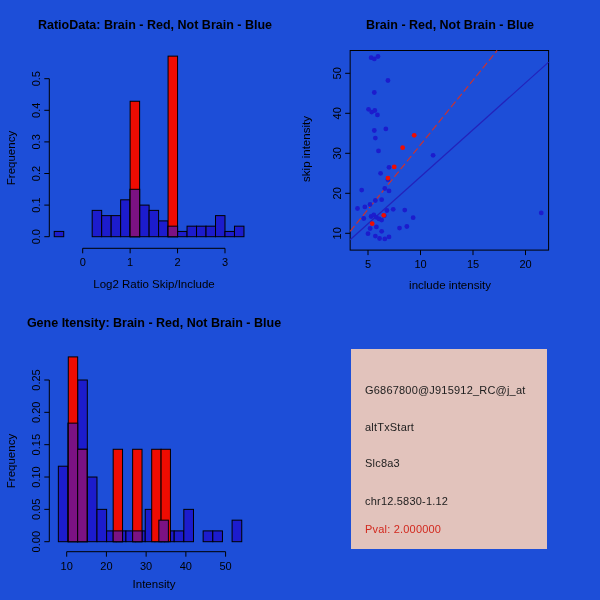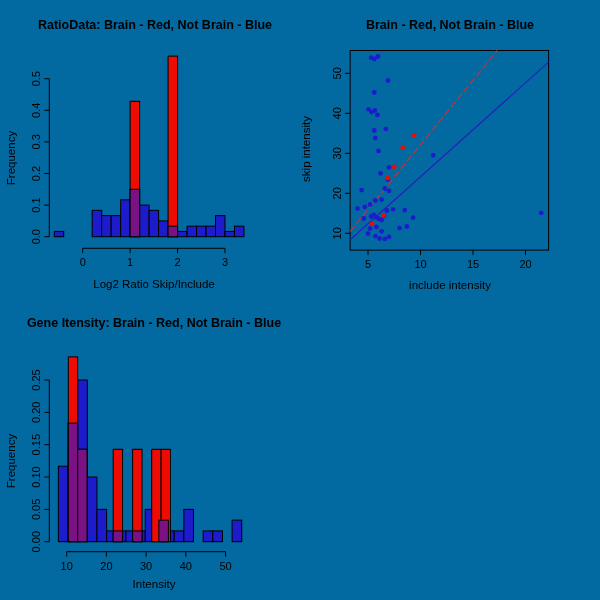--- a/index.html
+++ b/index.html
@@ -1,16 +1,16 @@
 <!DOCTYPE html>
 <html><head>
 <meta charset="utf-8">
 <style>
   html,body{margin:0;padding:0;background:#fff;}
-  #canvas{position:relative;width:600px;height:600px;background:#0369a1;overflow:hidden;
+  #canvas{position:relative;width:600px;height:600px;background:#1d4ed8;overflow:hidden;
           font-family:"Liberation Sans",sans-serif;}
   svg{position:absolute;}
   #svg-hist1{left:0;top:0;}
   #svg-scatter{left:300px;top:0;}
   #svg-hist2{left:0;top:300px;}
   .title{font:bold 12.5px "Liberation Sans",sans-serif;fill:#000;}
   .axlab{font:11.5px "Liberation Sans",sans-serif;fill:#000;}
   .tick{font:11px "Liberation Sans",sans-serif;fill:#000;}
   .ax{stroke:#000;stroke-width:1;fill:none;}
   .bar{stroke:#000;stroke-width:1;}
@@ -209,14 +209,21 @@
         <rect x="151.70080000000002" y="149.27228" width="9.373919999999998" height="92.42772" fill="#ee0c02" class="bar"></rect>
         <rect x="161.07472" y="149.27228" width="9.373919999999998" height="92.42772" fill="#ee0c02" class="bar"></rect>
         <rect x="68.28880000000001" y="123.14156" width="9.373919999999998" height="118.55843999999999" fill="#7b1283" class="bar"></rect>
         <rect x="77.66272000000001" y="149.27228" width="9.373919999999998" height="92.42772" fill="#7b1283" class="bar"></rect>
         <rect x="113.17240000000001" y="230.89844" width="9.373919999999984" height="10.801559999999995" fill="#7b1283" class="bar"></rect>
         <rect x="132.6352" y="230.89844" width="9.373919999999998" height="10.801559999999995" fill="#7b1283" class="bar"></rect>
         <rect x="158.8504" y="220.16155999999998" width="9.53279999999998" height="21.53844000000001" fill="#7b1283" class="bar"></rect>
       </g>
   </svg>
 
+  <div id="info-panel" style="background: rgb(226, 195, 188);">
+    <div class="info-line" style="top: 35px; color: rgb(28, 28, 28);">G6867800@J915912_RC@j_at</div>
+    <div class="info-line" style="top: 72px; color: rgb(28, 28, 28);">altTxStart</div>
+    <div class="info-line" style="top: 108px; color: rgb(28, 28, 28);">Slc8a3</div>
+    <div class="info-line" style="top: 146px; color: rgb(28, 28, 28);">chr12.5830-1.12</div>
+    <div class="info-line" style="top: 174px; color: rgb(210, 40, 30);">Pval: 2.000000</div>
+  </div>
 
 </div>
 
 </body></html>

